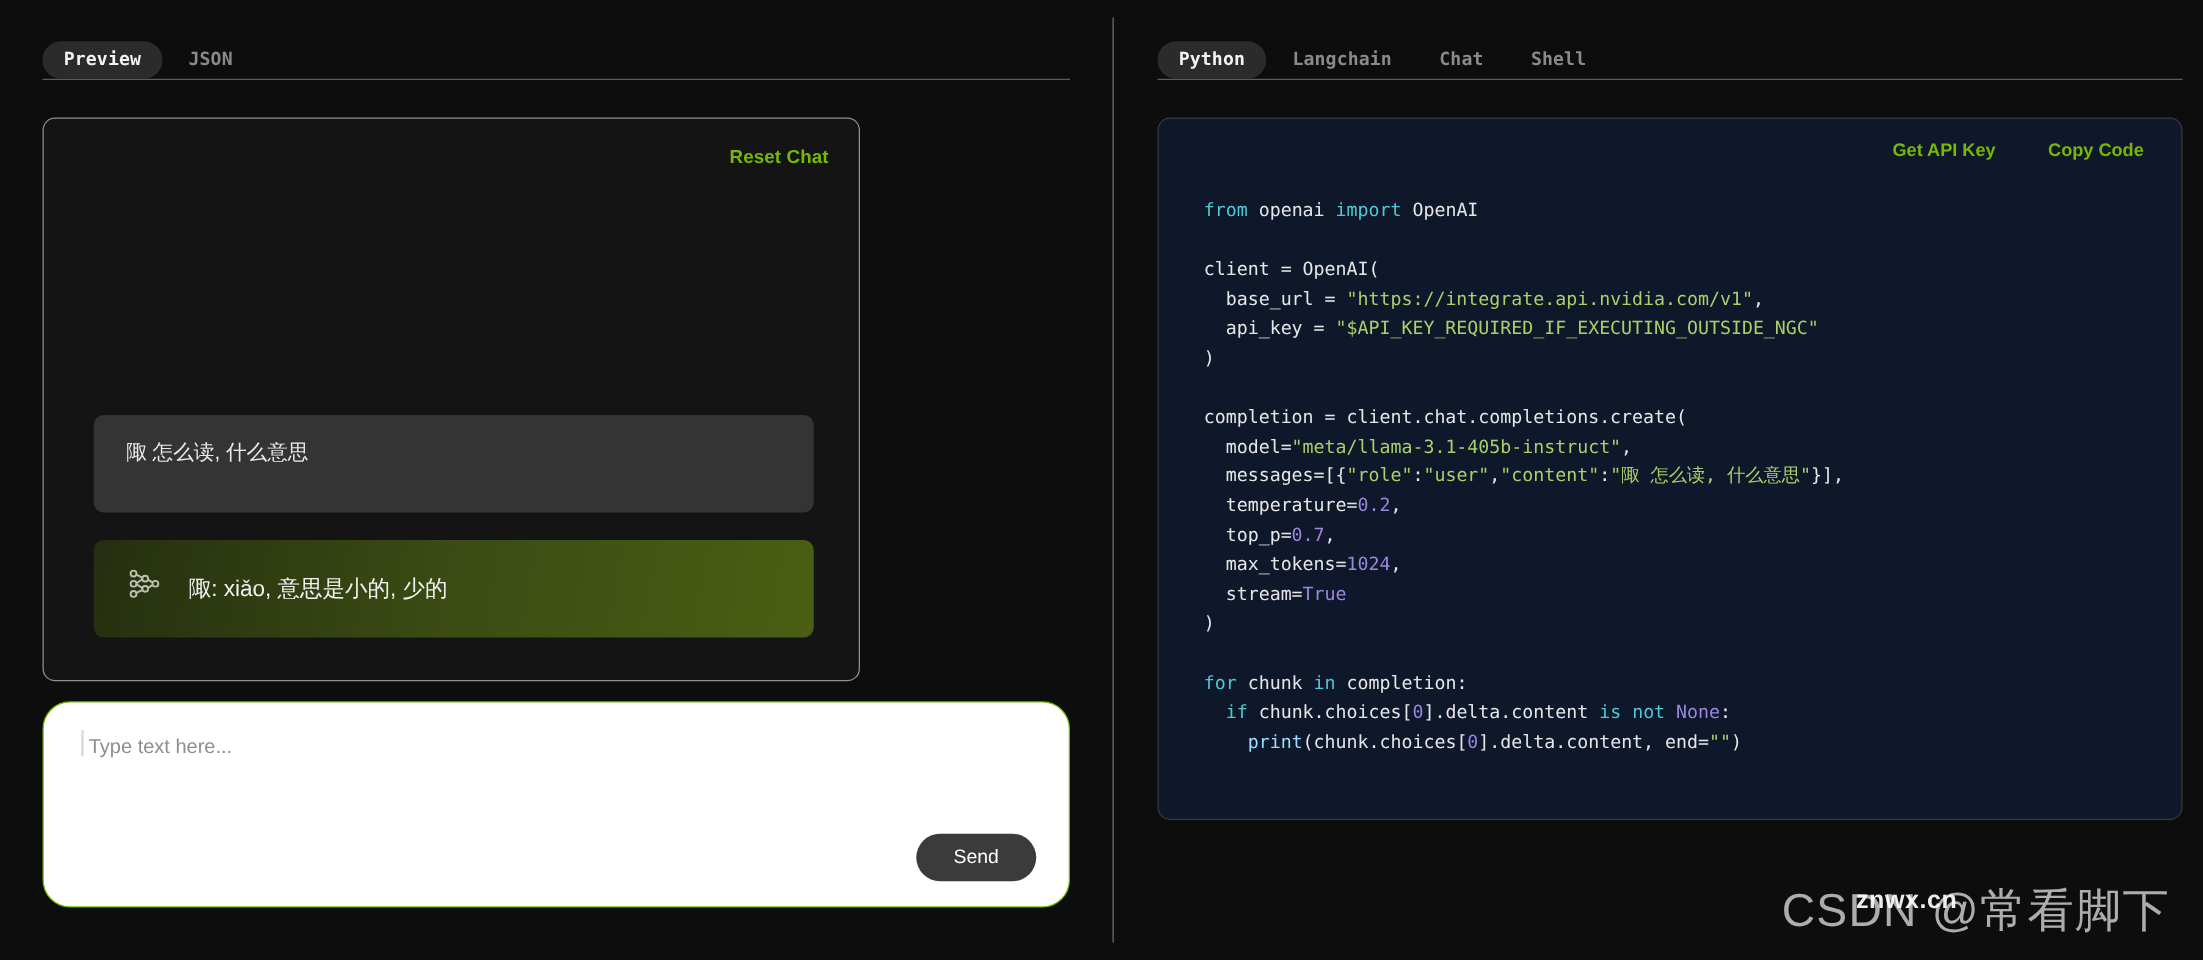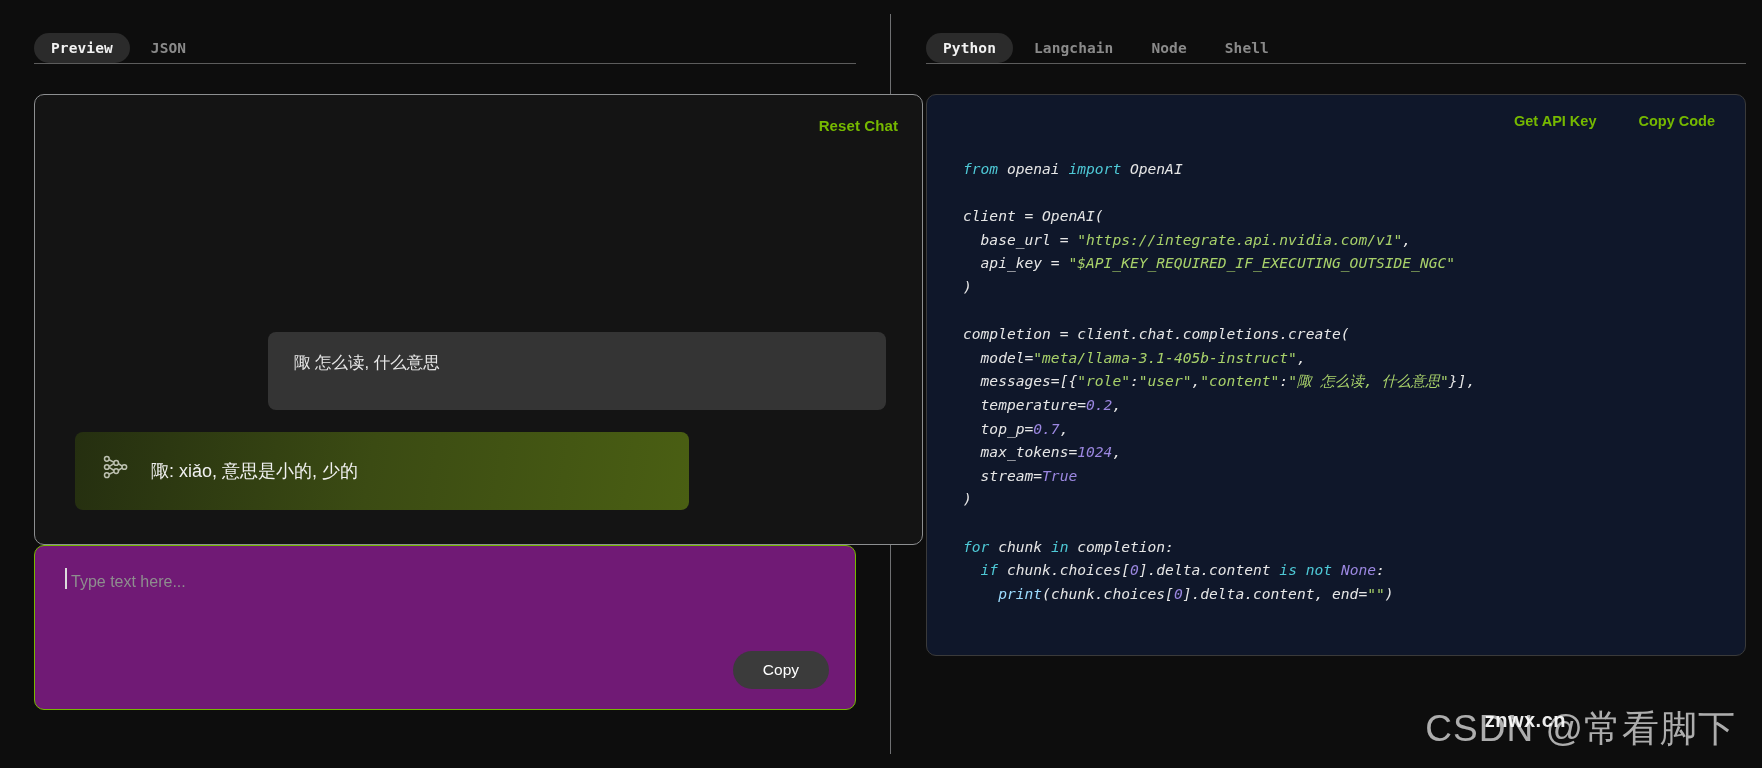--- a/index.html
+++ b/index.html
@@ -63,21 +63,21 @@
     height: 1px;
     background: #5c5c5c;
     margin-top: 15px;
   }
   .panel-left  .tabs-underline { width: 822px; }
   .panel-right .tabs-underline { width: 820px; }
 
   
   .chat-card {
     margin-top: 30px;
-    width: 889px;
+    width: 654px;
     height: 451px;
     border: 1px solid #8d8f91;
     border-radius: 10px;
     background: #141414;
     position: relative;
     overflow: hidden;
   }
   .reset-chat {
     position: absolute;
     top: 22px;
@@ -120,26 +120,26 @@
     border-radius: 8px;
     padding: 18px 26px;
     color: #f1f1f1;
     font-size: 18px;
     line-height: 1.5;
   }
   .nn-icon { width: 28px; height: 28px; flex: 0 0 28px; opacity: .85; }
 
   
   .composer {
-    margin-top: 0;
+    margin-top: 16px;
     width: 822px;
     height: 165px;
     border: 1px solid #76b900;
-    border-radius: 10px;
-    background: #701a75;
+    border-radius: 22px;
+    background: #ffffff;
     position: relative;
   }
   .composer-placeholder {
     position: absolute;
     left: 36px;
     top: 27px;
     color: #8e8e8e;
     font-size: 16px;
   }
   .caret {
@@ -193,21 +193,20 @@
     position: absolute;
     left: 36px;
     top: 62px;
     right: 10px;
     font-family: "DejaVu Sans Mono", monospace;
     font-size: 14.6px;
     line-height: 23.6px;
     white-space: pre;
     color: #e6e6e6;
     letter-spacing: 0;
-    font-style: italic;
   }
   .k   { color: #4ec9d6; }  
   .s   { color: #a8d16a; }  
   .n   { color: #9b87e0; }  
   .fn  { color: #9cdcfe; }  
   .pl  { color: #e6e6e6; }  
 
   
   .watermark {
     position: absolute;
@@ -269,30 +268,30 @@
                 </svg></span>
               <span>陬: xiǎo, 意思是小的, 少的</span>
             </div>
           </div>
         </div>
     </div>
 
     <div class="composer">
       <div class="caret"></div>
       <div class="composer-placeholder">Type text here...</div>
-      <button class="send-btn">Copy</button>
+      <button class="send-btn">Send</button>
     </div>
   </div>
 
   <div class="panel panel-right">
 
     <div class="tabbar" id="right-tabs">
         <div class="tab active">Python</div>
         <div class="tab">Langchain</div>
-        <div class="tab">Node</div>
+        <div class="tab">Chat</div>
         <div class="tab">Shell</div>
       </div>
     <div class="tabs-underline"></div>
 
     <div class="code-card">
       <div class="code-actions" id="code-actions">
           <div class="code-action">Get API Key</div>
           <div class="code-action">Copy Code</div>
         </div>
       <div class="code-body" id="code-body"><div><span class="k">from</span><span class="pl"> openai </span><span class="k">import</span><span class="pl"> OpenAI</span></div><div>&nbsp;</div><div><span class="pl">client = OpenAI(</span></div><div><span class="pl">  base_url = </span><span class="s">"https://integrate.api.nvidia.com/v1"</span><span class="pl">,</span></div><div><span class="pl">  api_key = </span><span class="s">"$API_KEY_REQUIRED_IF_EXECUTING_OUTSIDE_NGC"</span></div><div><span class="pl">)</span></div><div>&nbsp;</div><div><span class="pl">completion = client.chat.completions.create(</span></div><div><span class="pl">  model=</span><span class="s">"meta/llama-3.1-405b-instruct"</span><span class="pl">,</span></div><div><span class="pl">  messages=[{</span><span class="s">"role"</span><span class="pl">:</span><span class="s">"user"</span><span class="pl">,</span><span class="s">"content"</span><span class="pl">:</span><span class="s">"陬 怎么读, 什么意思"</span><span class="pl">}],</span></div><div><span class="pl">  temperature=</span><span class="n">0.2</span><span class="pl">,</span></div><div><span class="pl">  top_p=</span><span class="n">0.7</span><span class="pl">,</span></div><div><span class="pl">  max_tokens=</span><span class="n">1024</span><span class="pl">,</span></div><div><span class="pl">  stream=</span><span class="n">True</span></div><div><span class="pl">)</span></div><div>&nbsp;</div><div><span class="k">for</span><span class="pl"> chunk </span><span class="k">in</span><span class="pl"> completion:</span></div><div><span class="pl">  </span><span class="k">if</span><span class="pl"> chunk.choices[</span><span class="n">0</span><span class="pl">].delta.content </span><span class="k">is</span><span class="pl"> </span><span class="k">not</span><span class="pl"> </span><span class="n">None</span><span class="pl">:</span></div><div><span class="pl">    </span><span class="fn">print</span><span class="pl">(chunk.choices[</span><span class="n">0</span><span class="pl">].delta.content, end=</span><span class="s">""</span><span class="pl">)</span></div></div>

